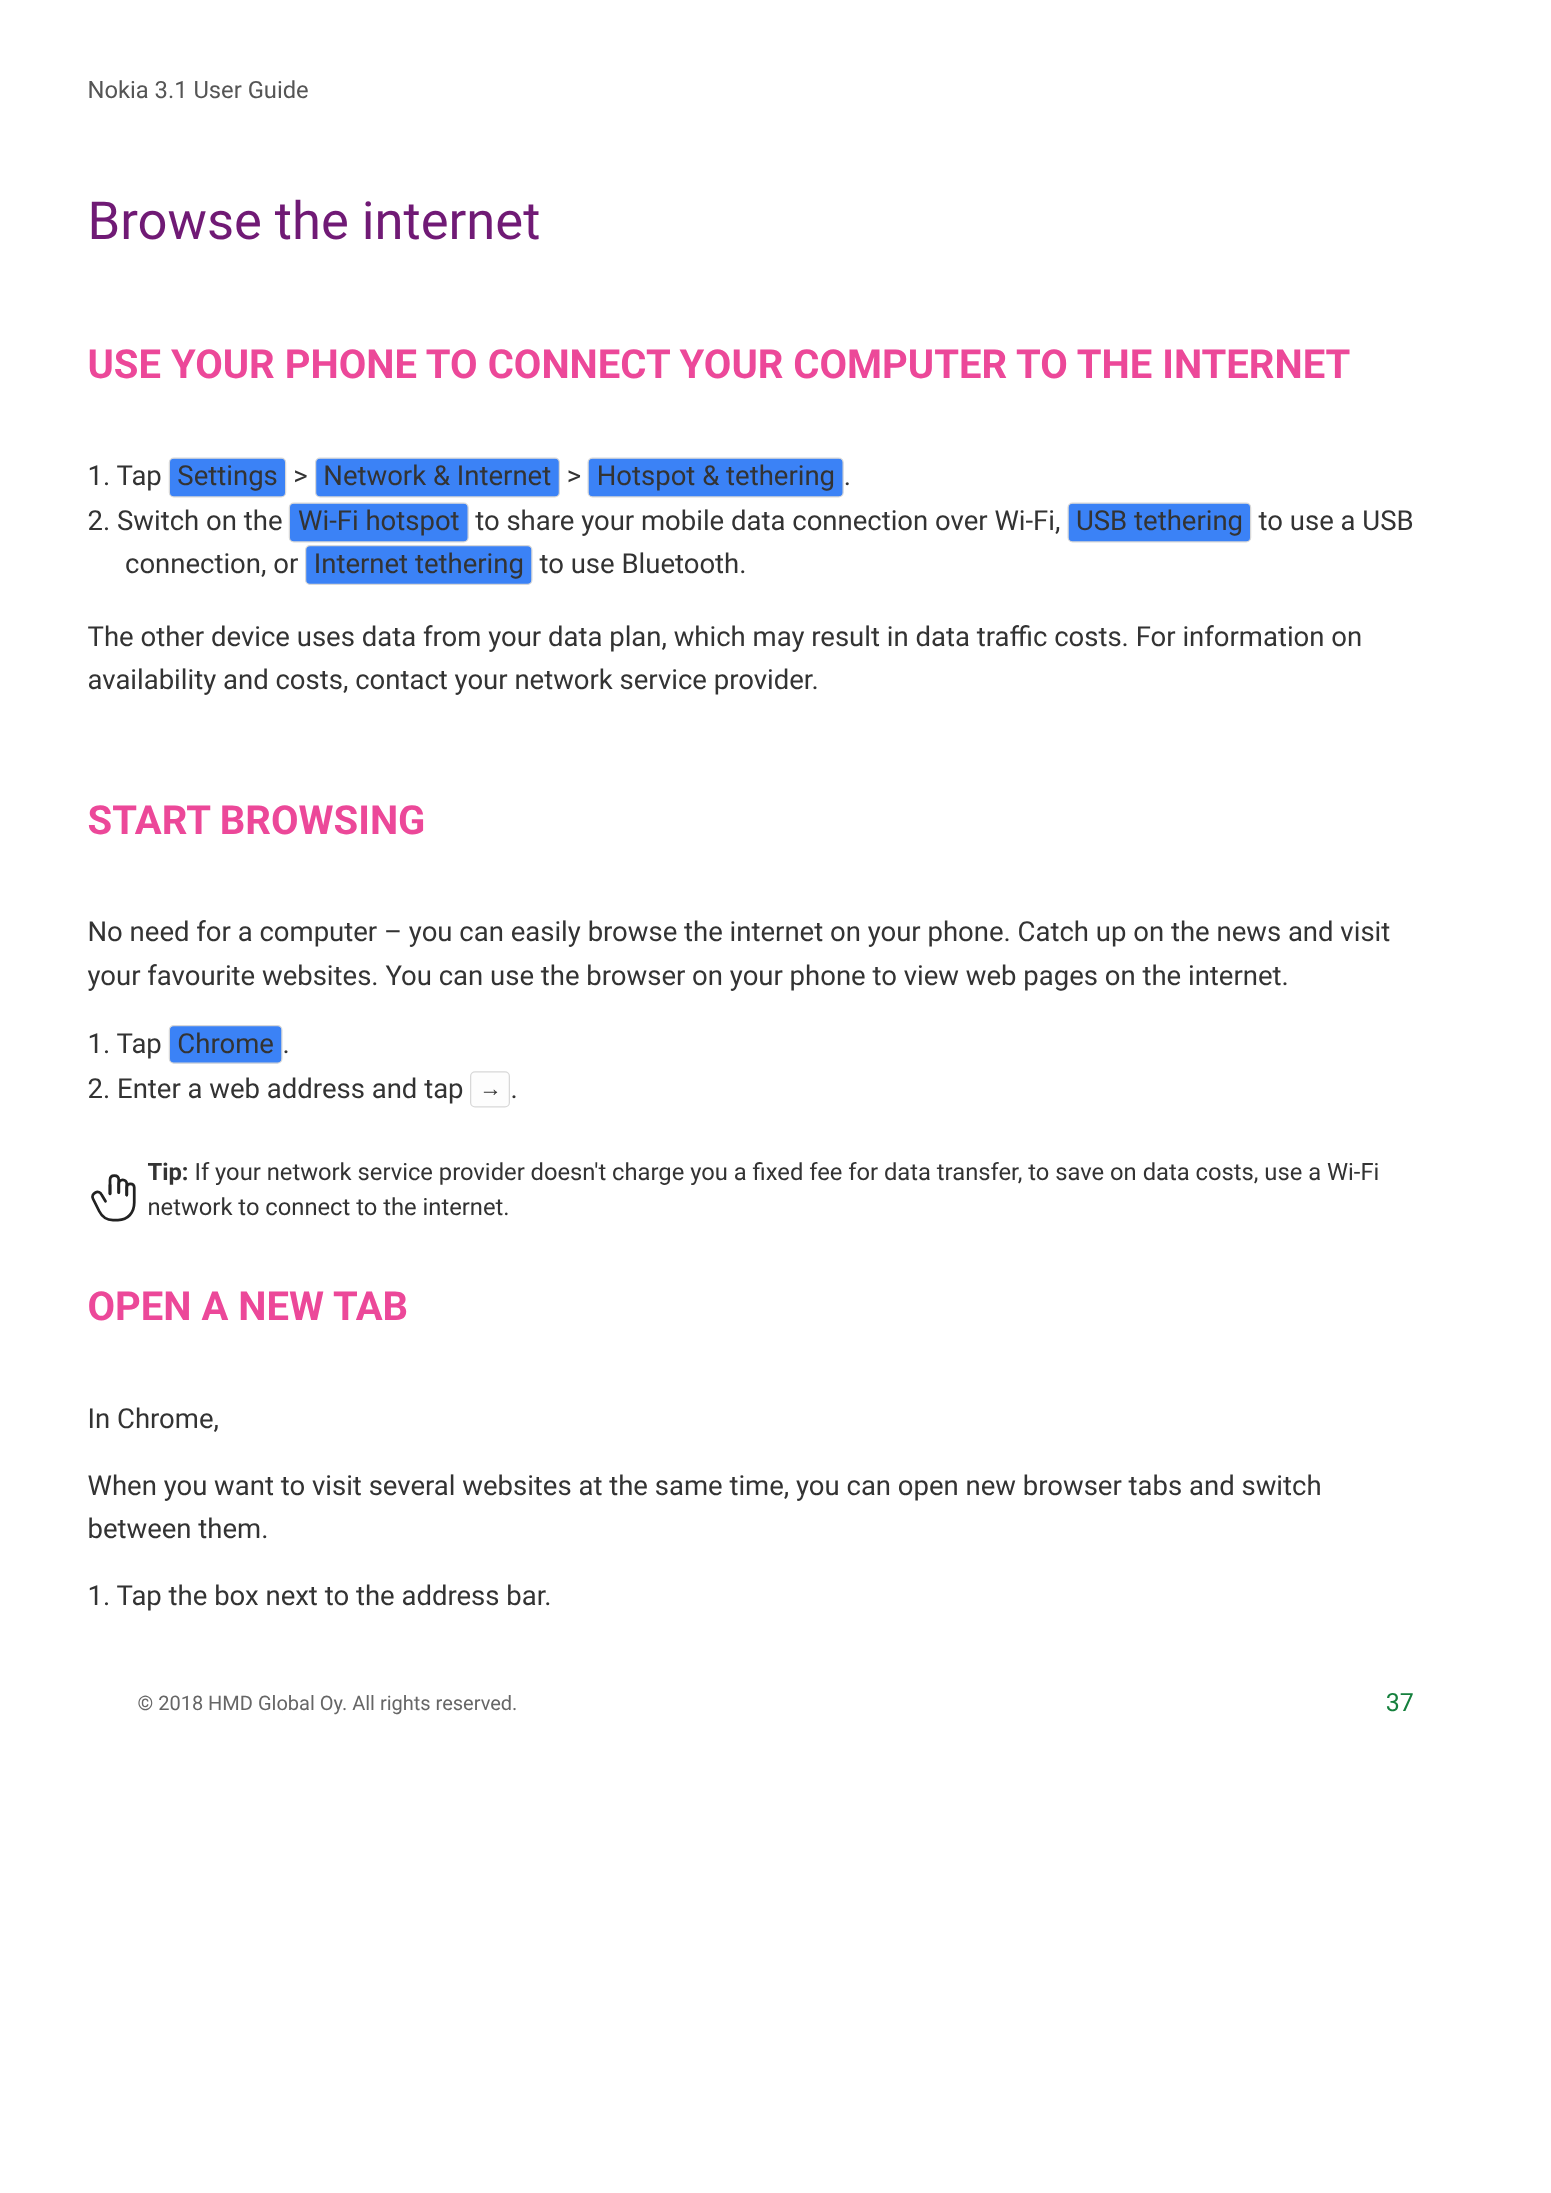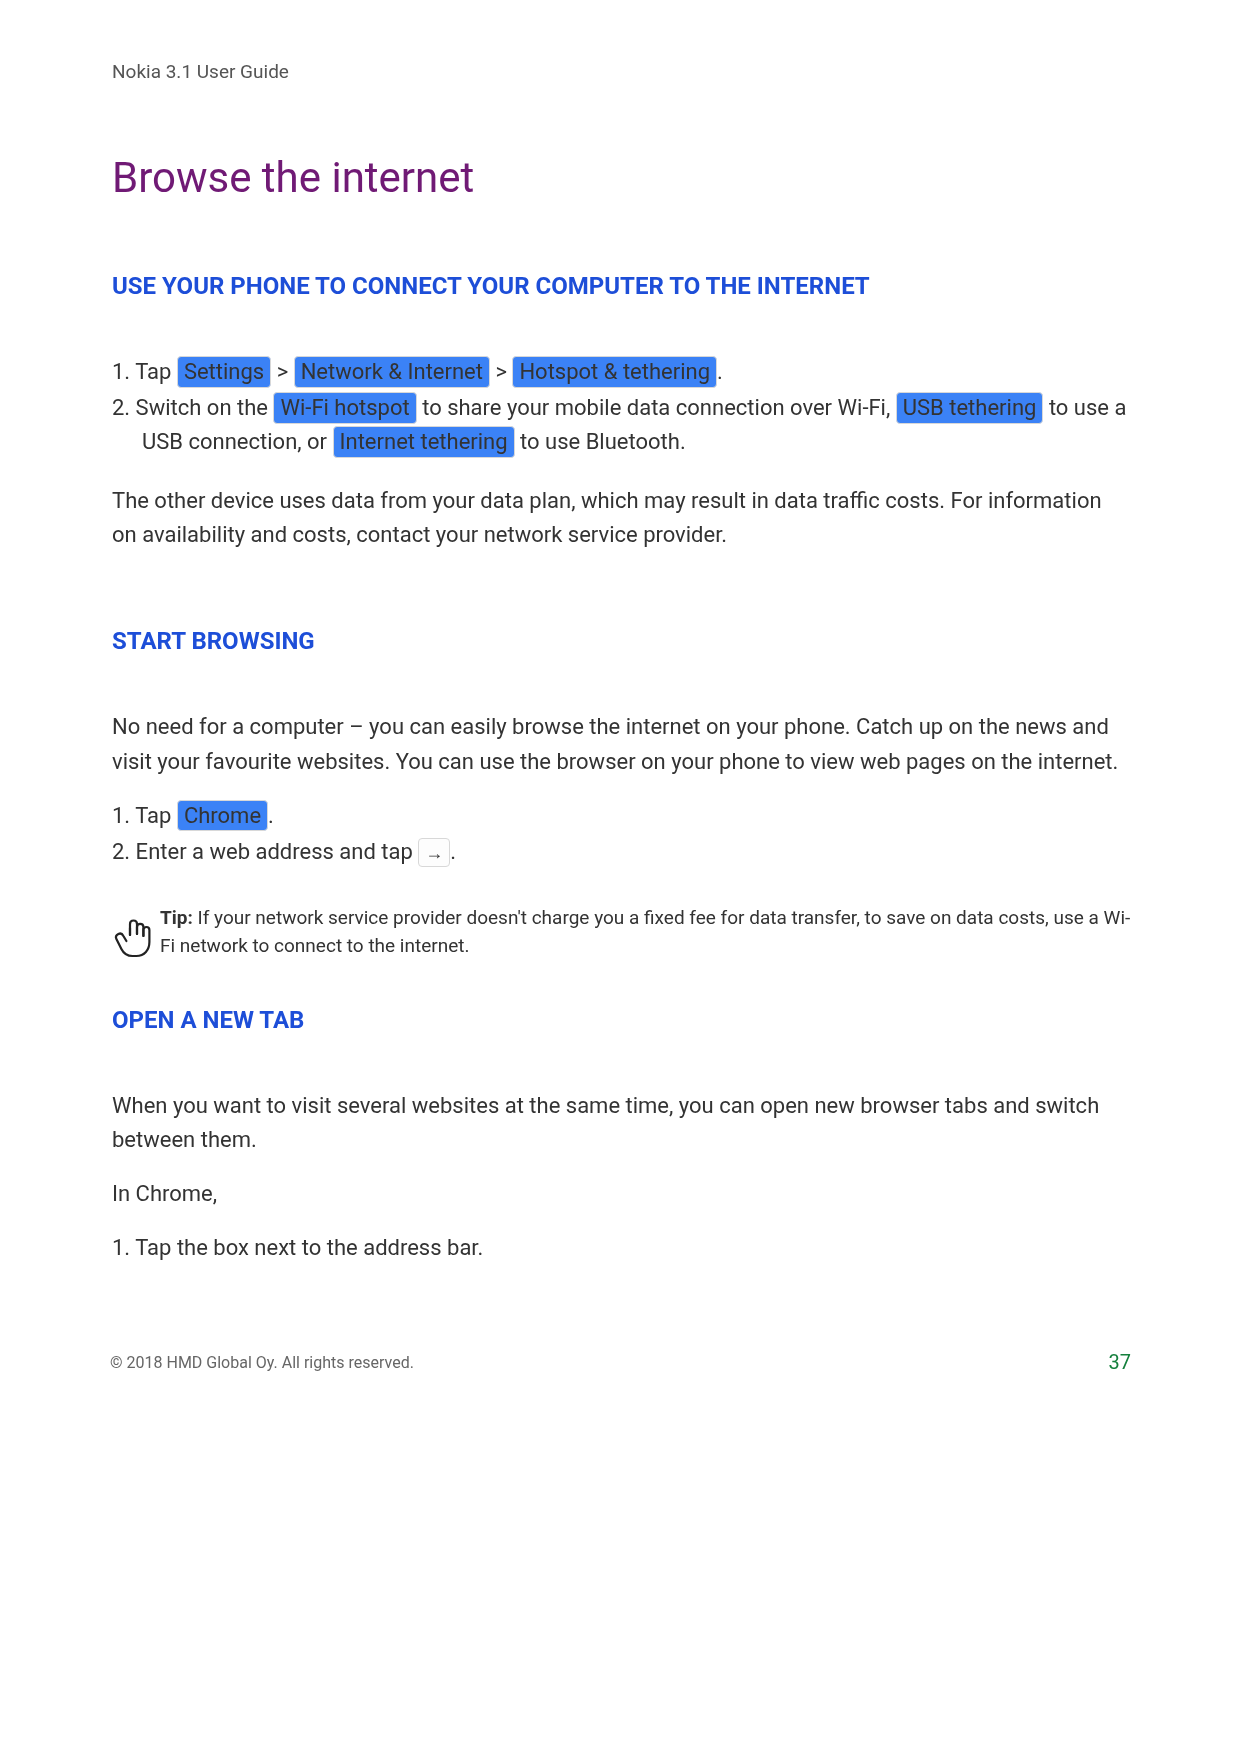--- a/index.html
+++ b/index.html
@@ -6,38 +6,38 @@
     margin: 0;
     padding: 0;
     background: #fff;
     font-family: -apple-system, BlinkMacSystemFont, "Segoe UI", Roboto, "Helvetica Neue", Arial, sans-serif;
     color: #333;
   }
   .page {
     width: 1241px;
     height: 1424px;
     box-sizing: border-box;
-    padding: 60px 110px 50px 112px;
+    padding: 60px 110px 50px 70px;
     position: relative;
   }
   .header {
     font-size: 19px;
     color: #555;
     margin-bottom: 70px;
   }
   h1 {
     font-size: 42px;
     font-weight: 400;
     color: #701a75;
     margin: 0 0 70px 0;
   }
   h2 {
-    font-size: 24px;
+    font-size: 32px;
     font-weight: 700;
-    color: #1d4ed8;
+    color: #ec4899;
     margin: 0 0 55px 0;
   }
   p.body {
     font-size: 22px;
     line-height: 1.55;
     color: #333;
     margin: 0 0 20px 0;
   }
   .steplist {
     font-size: 22px;
@@ -157,23 +157,23 @@
         <path d="M18 22 V15"></path>
       </svg>
     </div>
     <div class="tip-text">
       <b>Tip:</b><span> If your network service provider doesn't charge you a fixed fee for data transfer, to save on data costs, use a Wi-Fi network to connect to the internet.</span>
     </div>
   </div>
 
   <h2>OPEN A NEW TAB</h2>
 
+  <p class="body">In Chrome,</p>
+
   <p class="body">When you want to visit several websites at the same time, you can open new browser tabs and switch between them.</p>
-
-  <p class="body">In Chrome,</p>
 
   <div class="steplist">
     <div class="step">1. Tap the box next to the address bar.</div>
   </div>
 
   <div class="footer">
     <span>© 2018 HMD Global Oy. All rights reserved.</span>
     <span class="pagenum">37</span>
   </div>
 

